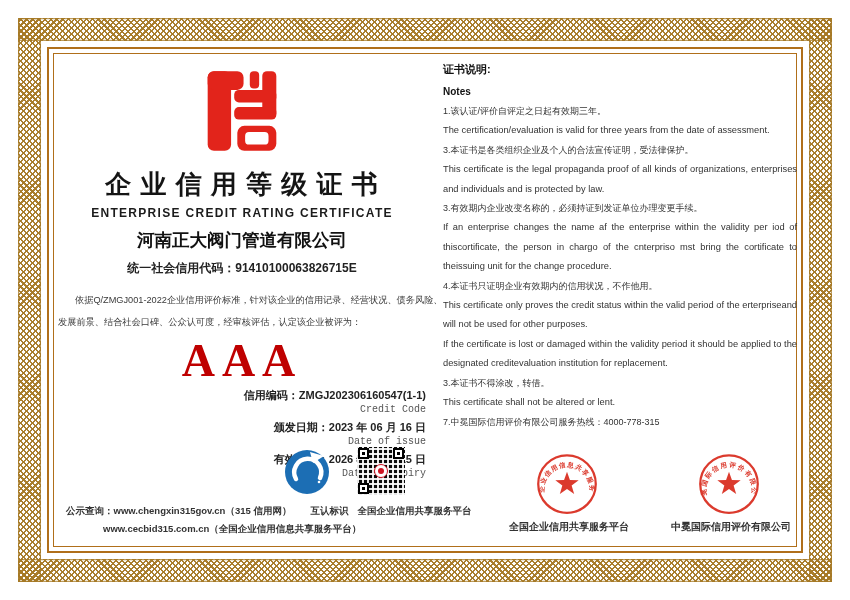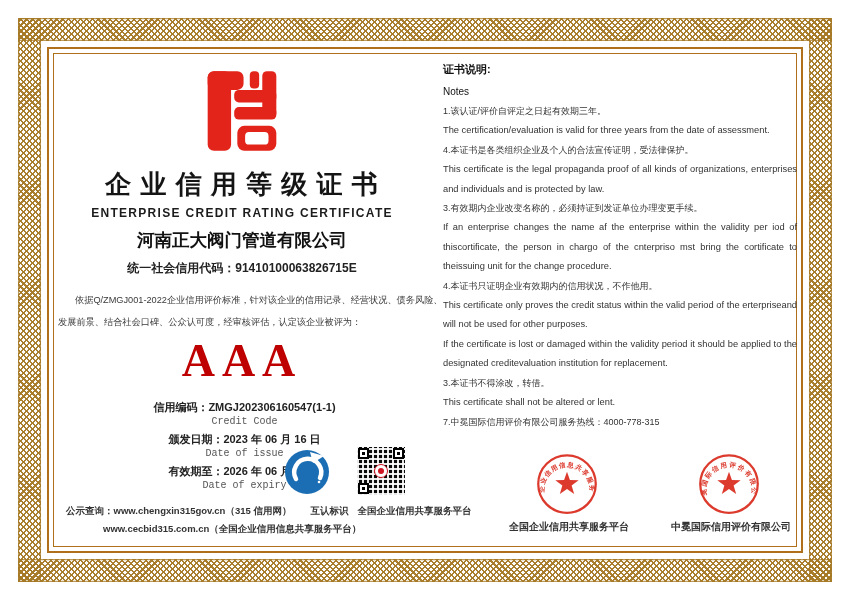--- a/index.html
+++ b/index.html
@@ -27,42 +27,42 @@
   .xin-logo{display:block;margin:10px auto 0;width:78px;height:92px;}
   .title{margin-top:10px;font-size:26px;font-weight:bold;color:#141414;letter-spacing:1px;white-space:nowrap;}
   .subtitle{margin-top:4px;font-size:12px;font-weight:bold;letter-spacing:1.3px;color:#1c1c1c;white-space:nowrap;}
   .company{margin-top:8px;font-size:17.5px;font-weight:bold;color:#111;}
   .uscc{margin-top:8px;font-size:12px;font-weight:700;color:#222;}
   .statement{margin-top:12px;text-align:left;font-size:9.2px;color:#3a3a3a;line-height:22px;}
   .statement .s1{text-indent:17px;white-space:nowrap;}
   .statement .s2{white-space:nowrap;}
   .rating{margin-top:2px;font-family:"Liberation Serif","DejaVu Serif",serif;font-weight:bold;
     font-size:46px;letter-spacing:7px;line-height:52px;}
-  .info{margin-top:12px;text-align:center;padding-left:5px;}
+  .info{text-align:right;padding-left:5px;}
   .info .zh{font-size:11px;font-weight:700;color:#222;line-height:16px;}
   .info .en{font-size:10px;color:#555;line-height:13px;margin-bottom:3px;font-family:Liberation Mono, monospace;}
   .net-logo{position:absolute;left:225px;top:392px;width:48px;height:48px;}
   .qr{position:absolute;left:299px;top:392px;width:48px;height:48px;background:
       repeating-linear-gradient(90deg, rgba(255,255,255,.9) 0 2px, rgba(255,255,255,0) 2px 5px),
       repeating-linear-gradient(0deg, rgba(255,255,255,.9) 0 2px, rgba(255,255,255,0) 2px 5px),#0a0a0a;}
   .qr .finder{position:absolute;width:11px;height:11px;background:#fff;border:2px solid #000;box-sizing:border-box;}
   .qr .finder i{position:absolute;left:2px;top:2px;width:3px;height:3px;background:#000;display:block;}
   .qr .f-tl{left:1px;top:1px;} .qr .f-tr{right:1px;top:1px;} .qr .f-bl{left:1px;bottom:1px;}
   .qr .center{position:absolute;left:17px;top:17px;width:14px;height:14px;border-radius:50%;
       background:#fff;box-sizing:border-box;border:1.5px solid #cf1322;}
   .qr .center i{position:absolute;left:2.5px;top:2.5px;width:6px;height:6px;border-radius:50%;background:#cf1322;display:block;}
   .footline1{position:absolute;left:8px;top:450px;display:flex;white-space:nowrap;
       font-size:9.5px;font-weight:700;color:#333;text-align:center;}
   .footline1 .m1{margin-left:19px;} .footline1 .m2{margin-left:9px;}
   .footline2{position:absolute;left:45px;top:468px;font-size:9.5px;font-weight:700;color:#333;white-space:nowrap;text-align:center;}
 
   
   .right-col{position:absolute;left:443px;top:62px;width:354px;text-align:left;}
   .nh-zh{font-size:11px;font-weight:bold;color:#111;line-height:14px;}
-  .nh-en{font-size:10px;font-weight:normal;color:#111;margin-top:9px;line-height:13px;}
+  .nh-en{font-size:10px;font-weight:bold;color:#111;margin-top:9px;line-height:13px;}
   .note-zh{font-size:9px;color:#333;line-height:19.4px;margin-top:0;}
   .note-en{font-size:9.3px;color:#333;line-height:19.4px;text-align:justify;}
   .notes-list{margin-top:4px;}
 
   
   .seals{position:absolute;left:443px;top:452px;width:354px;height:95px;}
   .seal-block{position:absolute;top:0;width:115px;text-align:center;}
   .seal-a{left:66px;} .seal-b{left:228px;}
   .seal-svg{display:block;margin:0 auto;width:66px;height:66px;opacity:.92;}
   .seal-label{font-size:10px;font-weight:600;color:#333;white-space:nowrap;margin-top:2px;}
@@ -146,21 +146,21 @@
     <div class="footline2">www.cecbid315.com.cn（全国企业信用信息共享服务平台）</div>
   </div>
 
   <div class="right-col">
     <div class="nh-zh">证书说明:</div>
     <div class="nh-en">Notes</div>
 
     <div class="notes-list">
       <div class="note-zh">1.该认证/评价自评定之日起有效期三年。</div>
       <div class="note-en">The certification/evaluation is valid for three years from the date of assessment.</div>
-      <div class="note-zh">4.本证书是各类组织企业及个人的合法宣传证明，受法律保护。</div>
+      <div class="note-zh">3.本证书是各类组织企业及个人的合法宣传证明，受法律保护。</div>
       <div class="note-en">This certificate is the legal propaganda proof of all kinds of organizations, enterprises and individuals and is protected by law.</div>
       <div class="note-zh">3.有效期内企业改变名称的，必须持证到发证单位办理变更手续。</div>
       <div class="note-en">If an enterprise changes the name af the enterprise within the validity per iod of thiscortificate, the person in chargo of the cnterpriso mst bring the cortificate to theissuing unit for the change procedure.</div>
       <div class="note-zh">4.本证书只证明企业有效期内的信用状况，不作他用。</div>
       <div class="note-en">This certificate only proves the credit status within the valid period of the erterpriseand will not be used for other purposes.</div>
       <div class="note-en">If the certificate is lost or damaged within the validity period it should be applied to the designated creditevaluation institution for replacement.</div>
       <div class="note-zh">3.本证书不得涂改，转借。</div>
       <div class="note-en">This certificate shall not be altered or lent.</div>
       <div class="note-zh">7.中冕国际信用评价有限公司服务热线：4000-778-315</div>
       <div class="note-en"></div>

